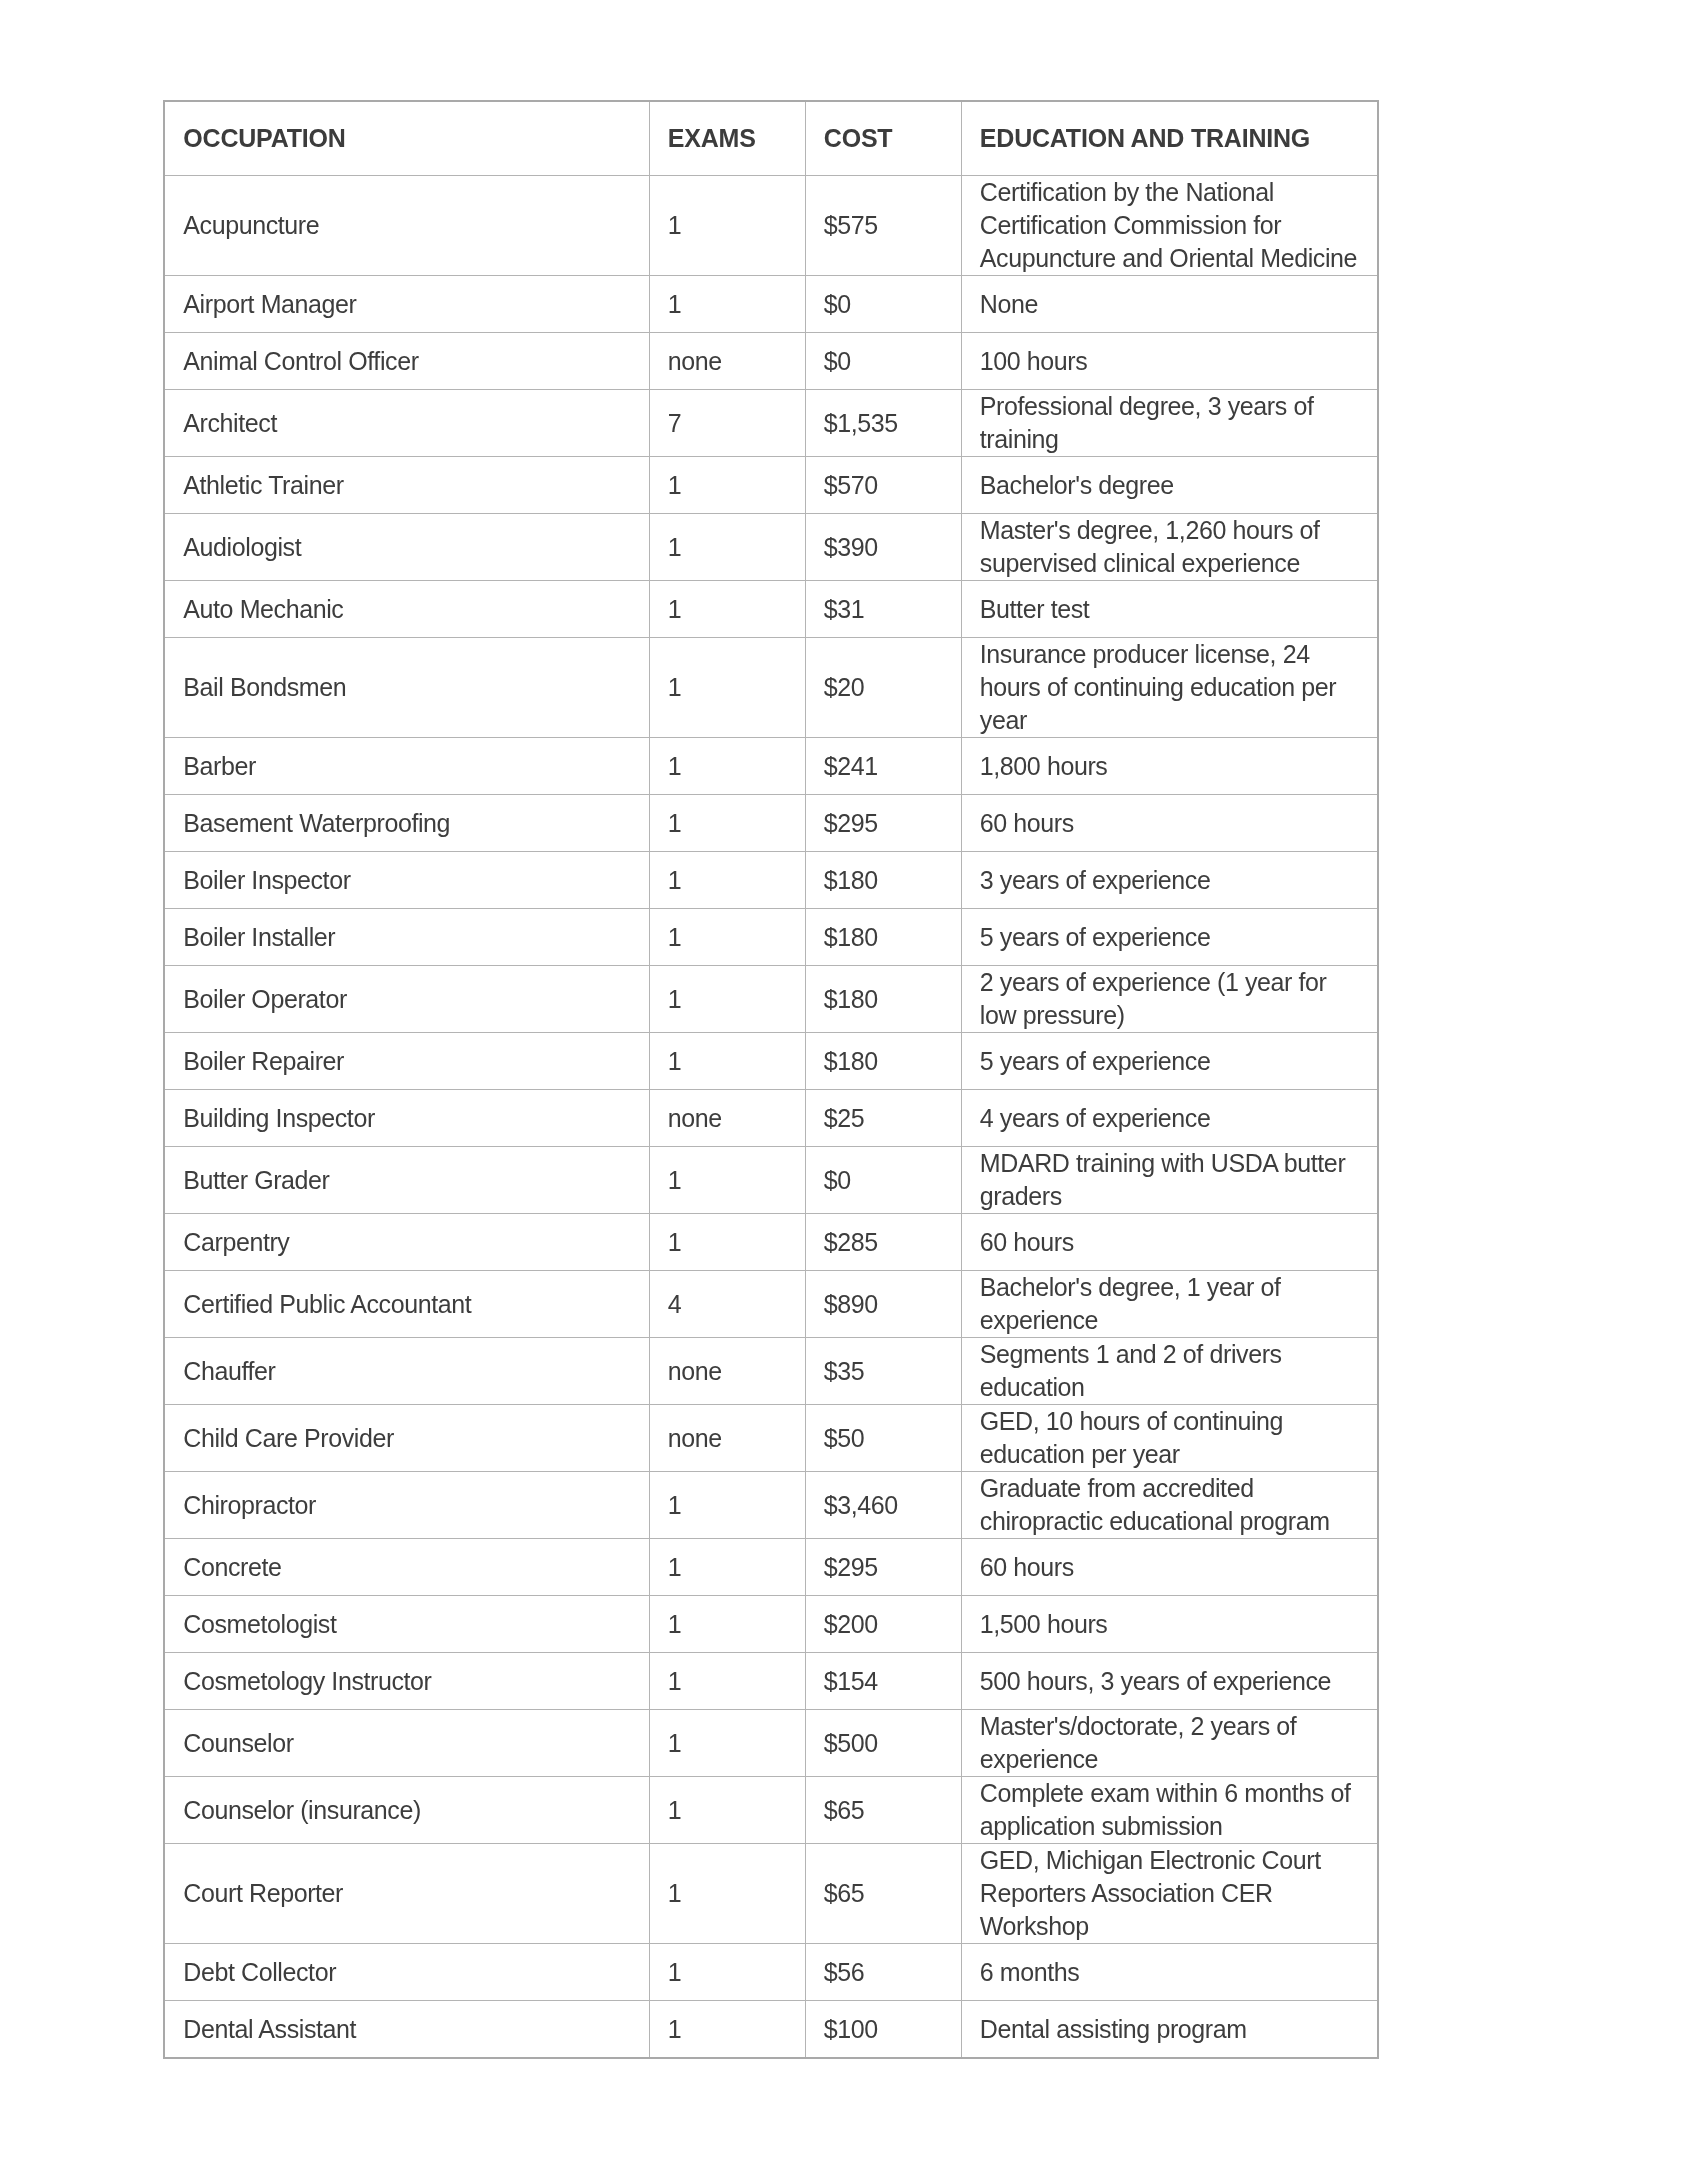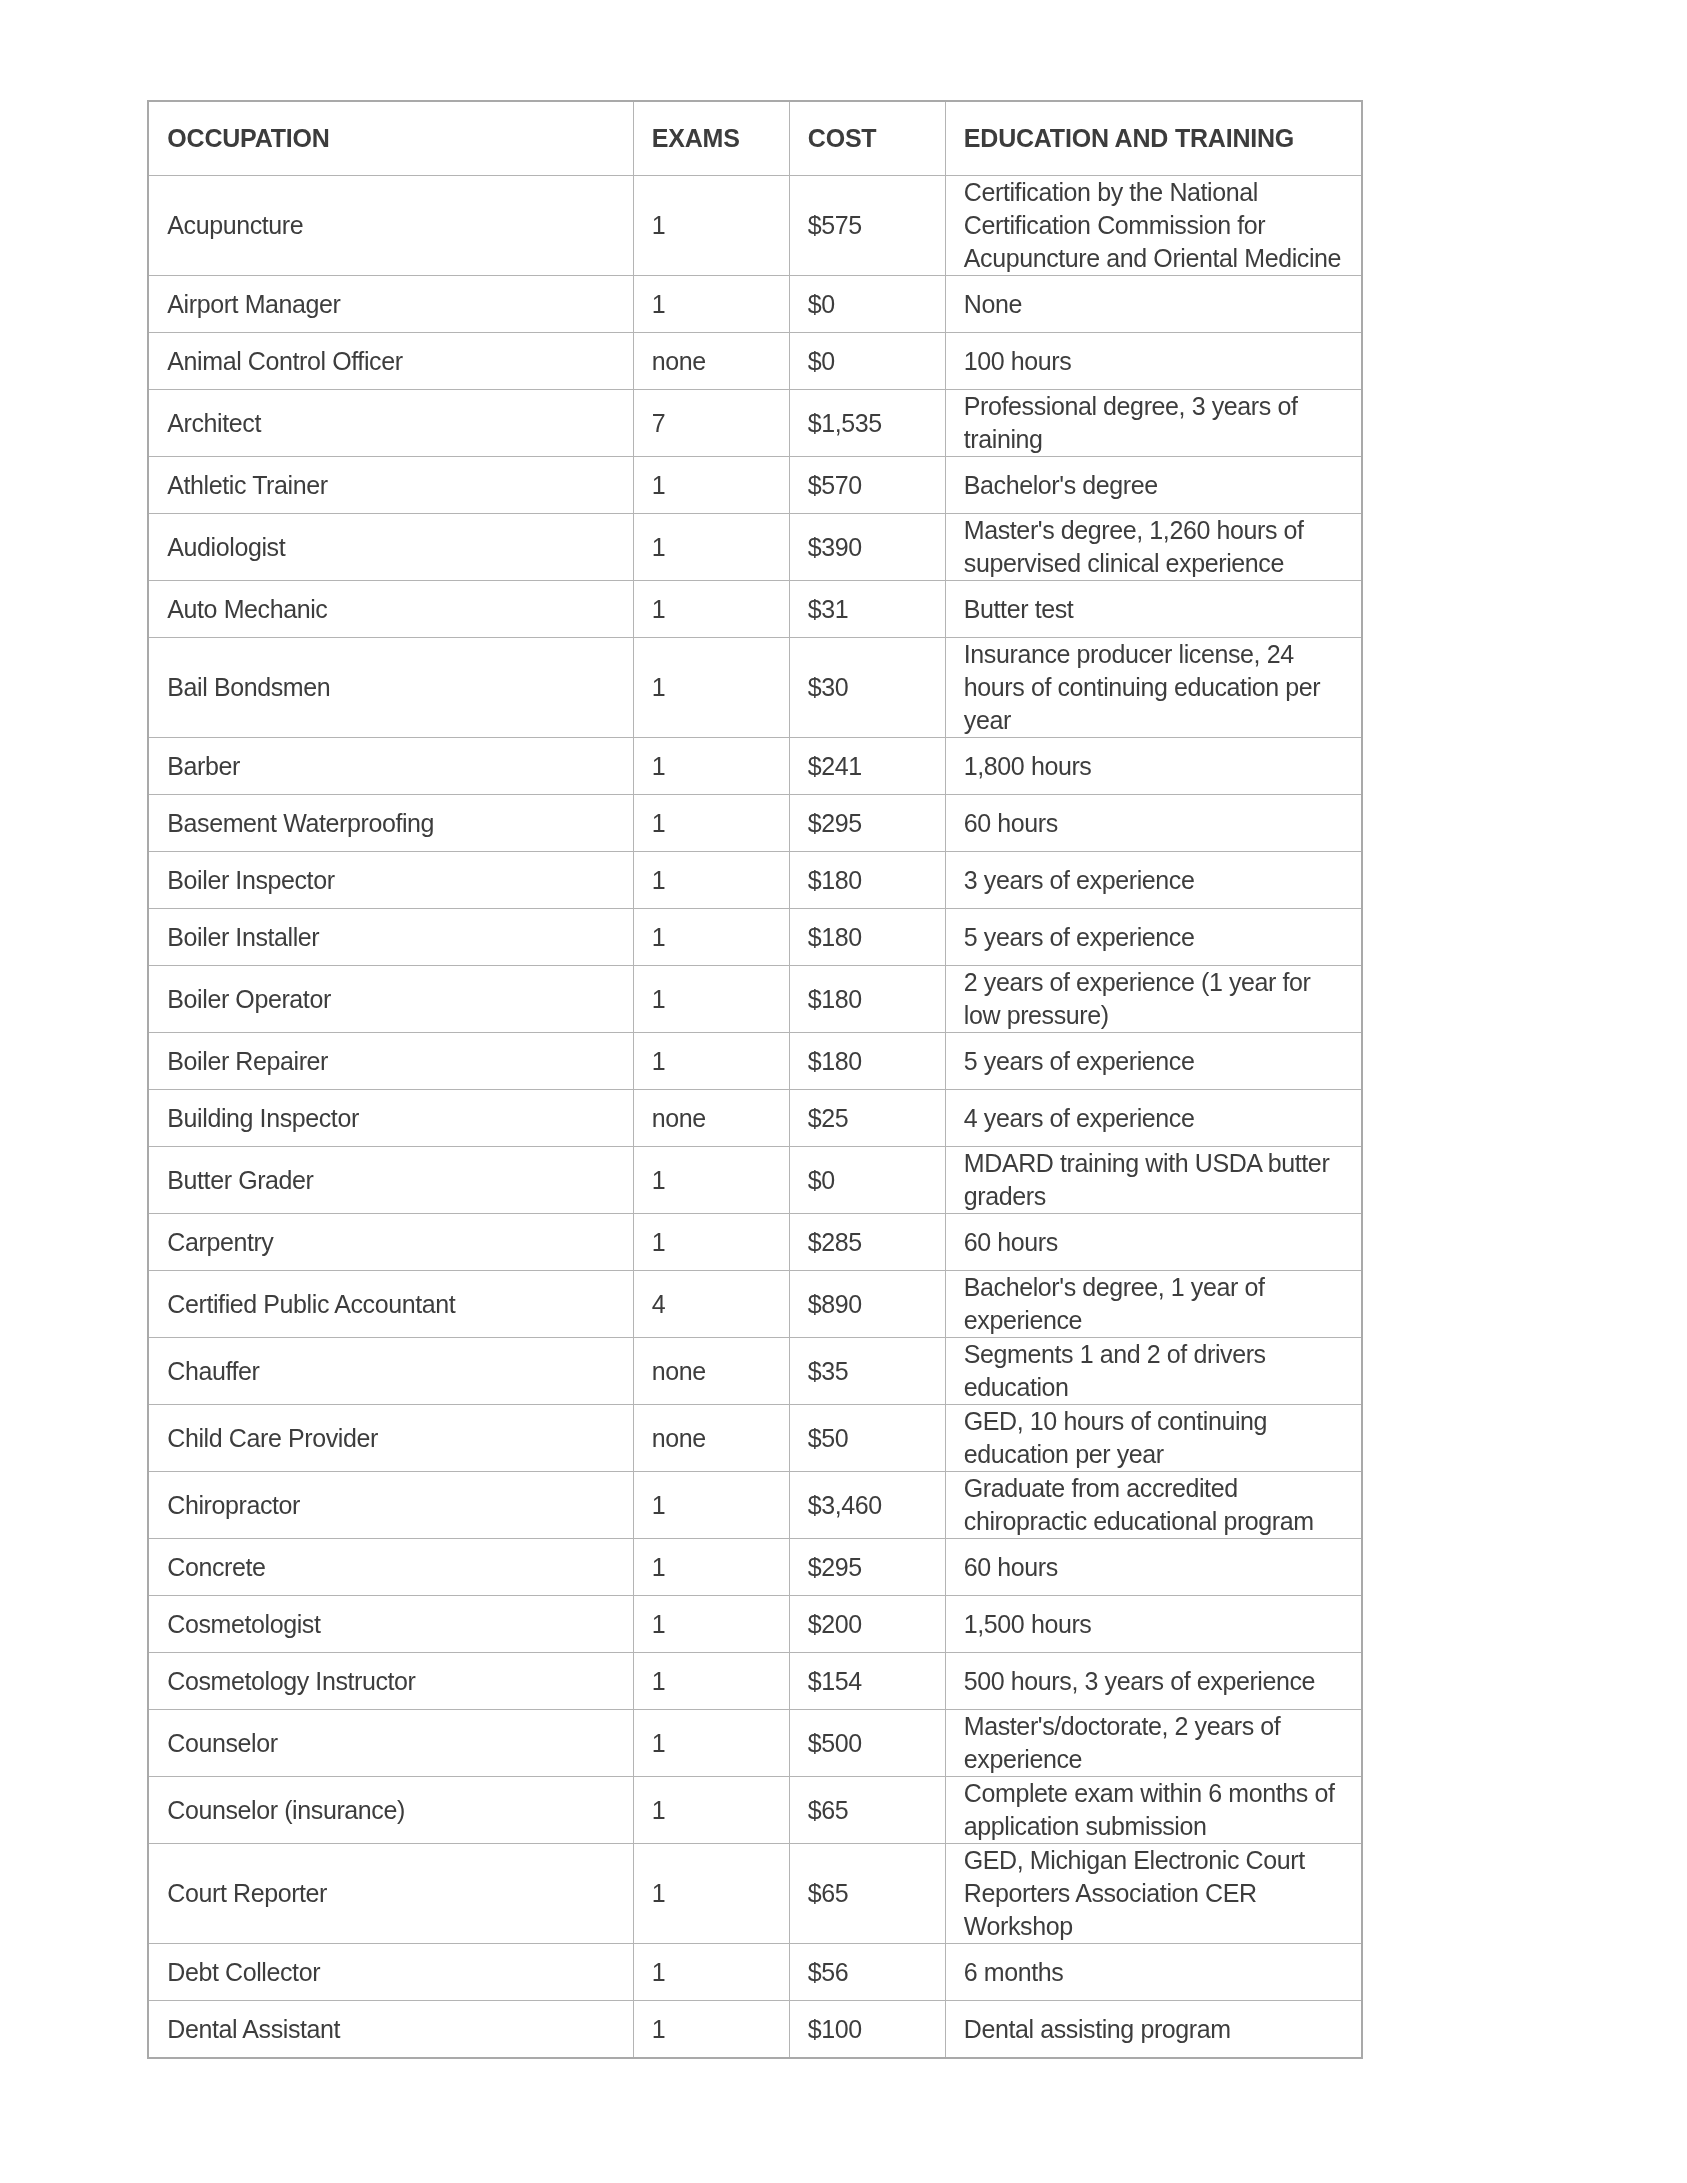--- a/index.html
+++ b/index.html
@@ -9,21 +9,21 @@
     }
     body {
       width: 1687px;
       height: 2183px;
       position: relative;
       font-family: "Liberation Sans", sans-serif;
       color: #3a3a3a;
     }
     .page {
       position: absolute;
-      left: 100px;
+      left: 116px;
       top: 100px;
       width: 1216px;
       padding-left: 47px;
     }
     table.licensing {
       width: 100%;
       border-collapse: collapse;
       table-layout: fixed;
       border: 2.1px solid #a9a9a9;
     }
@@ -116,21 +116,21 @@
         </tr>
         <tr>
           <td>Auto Mechanic</td>
           <td>1</td>
           <td>$31</td>
           <td>Butter test</td>
         </tr>
         <tr class="two-line">
           <td>Bail Bondsmen</td>
           <td>1</td>
-          <td>$30</td>
+          <td>$20</td>
           <td>Insurance producer license, 24 hours of continuing education per year</td>
         </tr>
         <tr>
           <td>Barber</td>
           <td>1</td>
           <td>$241</td>
           <td>1,800 hours</td>
         </tr>
         <tr>
           <td>Basement Waterproofing</td>

